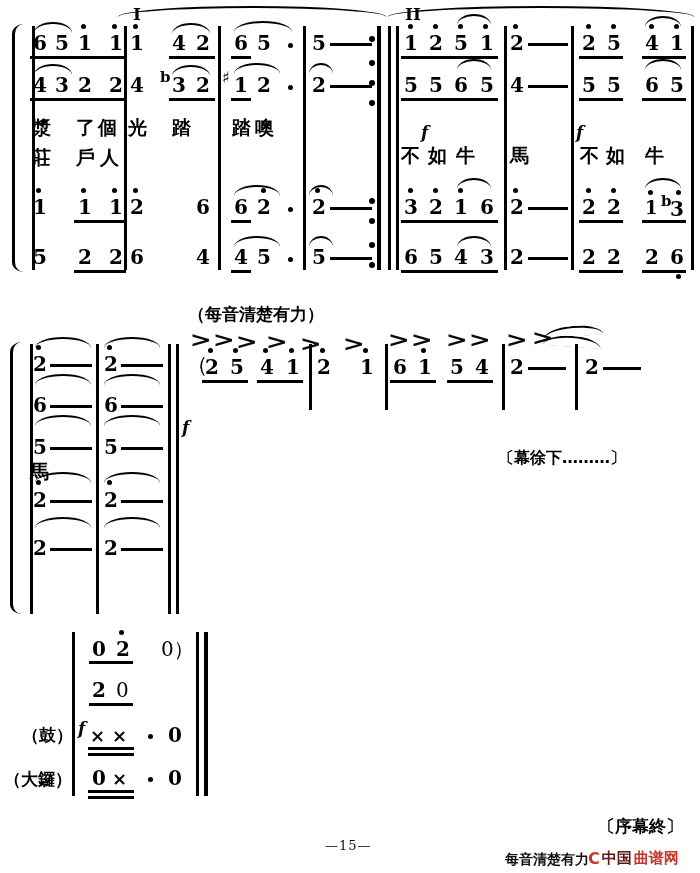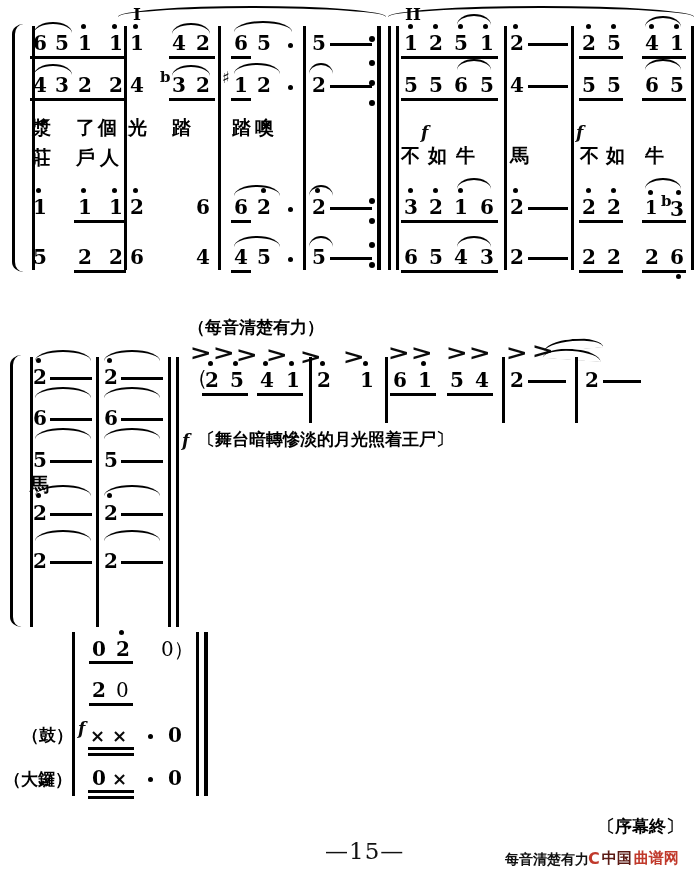--- a/index.html
+++ b/index.html
@@ -84,21 +84,21 @@
     transform:scaleX(1.25);
   }
   
   .acd{position:absolute;font-family:"DejaVu Serif",serif;font-weight:bold;font-size:15px;line-height:1;}
   
   .rdot{position:absolute;width:6px;height:6px;border-radius:50%;background:#000;}
 
   .pagenum{
     position:absolute;
     font-family:"DejaVu Serif", serif;
-    font-size:23px;
+    font-size:13px;
     color:#111;
     letter-spacing:1px;
   }
   .credit{
     position:absolute;
     font-family:"DejaVu Sans", sans-serif;
     font-size:14px;
     font-weight:bold;
     color:#111;
     white-space:nowrap;
@@ -344,21 +344,21 @@
 
     <div class="num" style="left:582px;top:247px;">2</div>
     <div class="num" style="left:607px;top:247px;">2</div>
     <div class="beam" style="left:579px;top:270px;width:44px;"></div>
     <div class="num" style="left:645px;top:247px;">2</div>
     <div class="num" style="left:670px;top:247px;">6</div>
     <div class="beam" style="left:642px;top:270px;width:44px;"></div>
     <div class="odot" style="left:676px;top:274px;"></div>
   </div>
 
-  <div class="abs" style="left:0;top:300px;width:558px;height:320px;margin-top:13px;">
+  <div class="abs" style="left:0;top:300px;width:558px;height:320px;">
 
     <div class="txt" style="left:188px;top:3px;font-size:17px;">（每音清楚有力）</div>
 
     <div class="brace" style="left:10px;top:42px;width:16px;height:272px;"></div>
     <div class="bar" style="left:30px;top:44px;height:270px;"></div>
 
     <div class="slur" style="left:35px;top:37px;width:56px;"></div>
     <div class="odot" style="left:36px;top:45px;"></div>
     <div class="num" style="left:33px;top:54px;">2</div>
     <div class="dash" style="left:50px;top:64px;width:42px;"></div>
@@ -441,21 +441,21 @@
     <div class="num" style="left:475px;top:57px;">4</div>
     <div class="beam" style="left:447px;top:80px;width:46px;"></div>
     <div class="bar" style="left:502px;top:44px;height:66px;"></div>
     <div class="num" style="left:510px;top:57px;">2</div>
     <div class="dash" style="left:528px;top:67px;width:38px;"></div>
     <div class="bar" style="left:575px;top:44px;height:66px;"></div>
     <div class="num" style="left:585px;top:57px;">2</div>
     <div class="dash" style="left:603px;top:67px;width:38px;"></div>
 
     <div class="dyn" style="left:182px;top:117px;">f</div>
-    <div class="txt" style="left:198px;top:115px;font-size:17px;">〔舞台暗轉慘淡的月光照着王尸〕</div>
+    <div class="txt" style="left:498px;top:148px;font-size:16px;">〔幕徐下………〕</div>
   </div>
 
   <div class="abs" style="left:0;top:620px;width:700px;height:190px;">
 
     <div class="bar" style="left:72px;top:12px;height:164px;"></div>
 
     <div class="num" style="left:92px;top:19px;">0</div>
     <div class="odot" style="left:119px;top:10px;"></div>
     <div class="num" style="left:116px;top:19px;">2</div>
     <div class="beam" style="left:89px;top:41px;width:44px;"></div>

